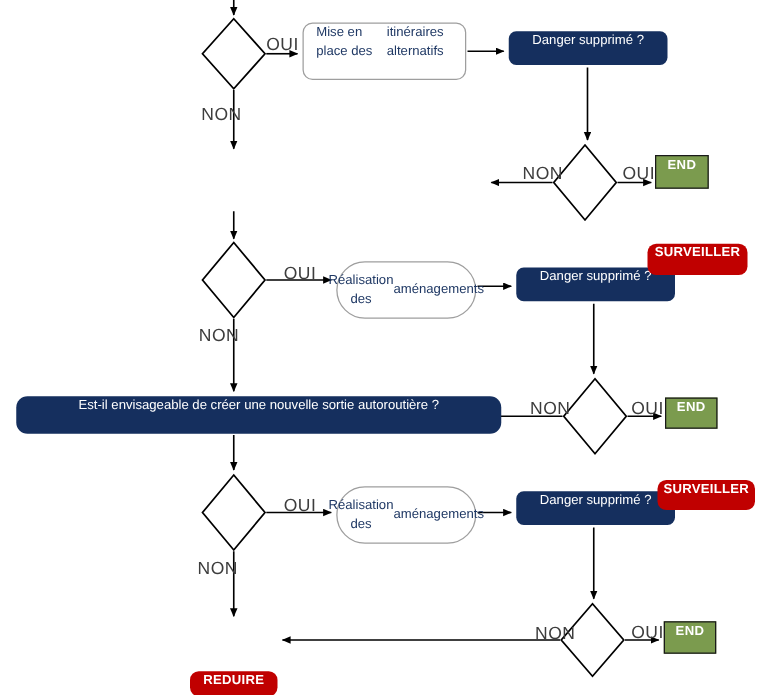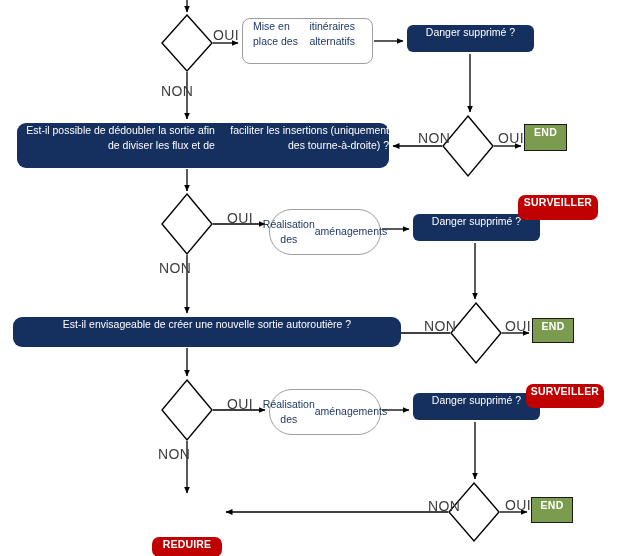--- a/index.html
+++ b/index.html
@@ -81,24 +81,20 @@
 
     <div class="node white-box left" style="left:242px;top:18px;width:131px;height:46px;">
       <span>Mise en place des</span>
       <span class="line2">itinéraires alternatifs</span>
     </div>
 
     <div class="node navy-box" style="left:407px;top:25px;width:127px;height:27px;">
       <span>Danger supprimé ?</span>
     </div>
 
-    <div class="node navy-box big" style="left:17px;top:123px;width:372px;height:45px;">
-      <span>Est-il possible de dédoubler la sortie afin de diviser les flux et de</span>
-      <span class="line2">faciliter les insertions (uniquement des tourne-à-droite) ?</span>
-    </div>
 
     <div class="node white-box center" style="left:269px;top:209px;width:112px;height:46px;">
       <span>Réalisation des</span>
       <span class="line2">aménagements</span>
     </div>
 
     <div class="node navy-box" style="left:413px;top:214px;width:127px;height:27px;">
       <span>Danger supprimé ?</span>
     </div>
 

